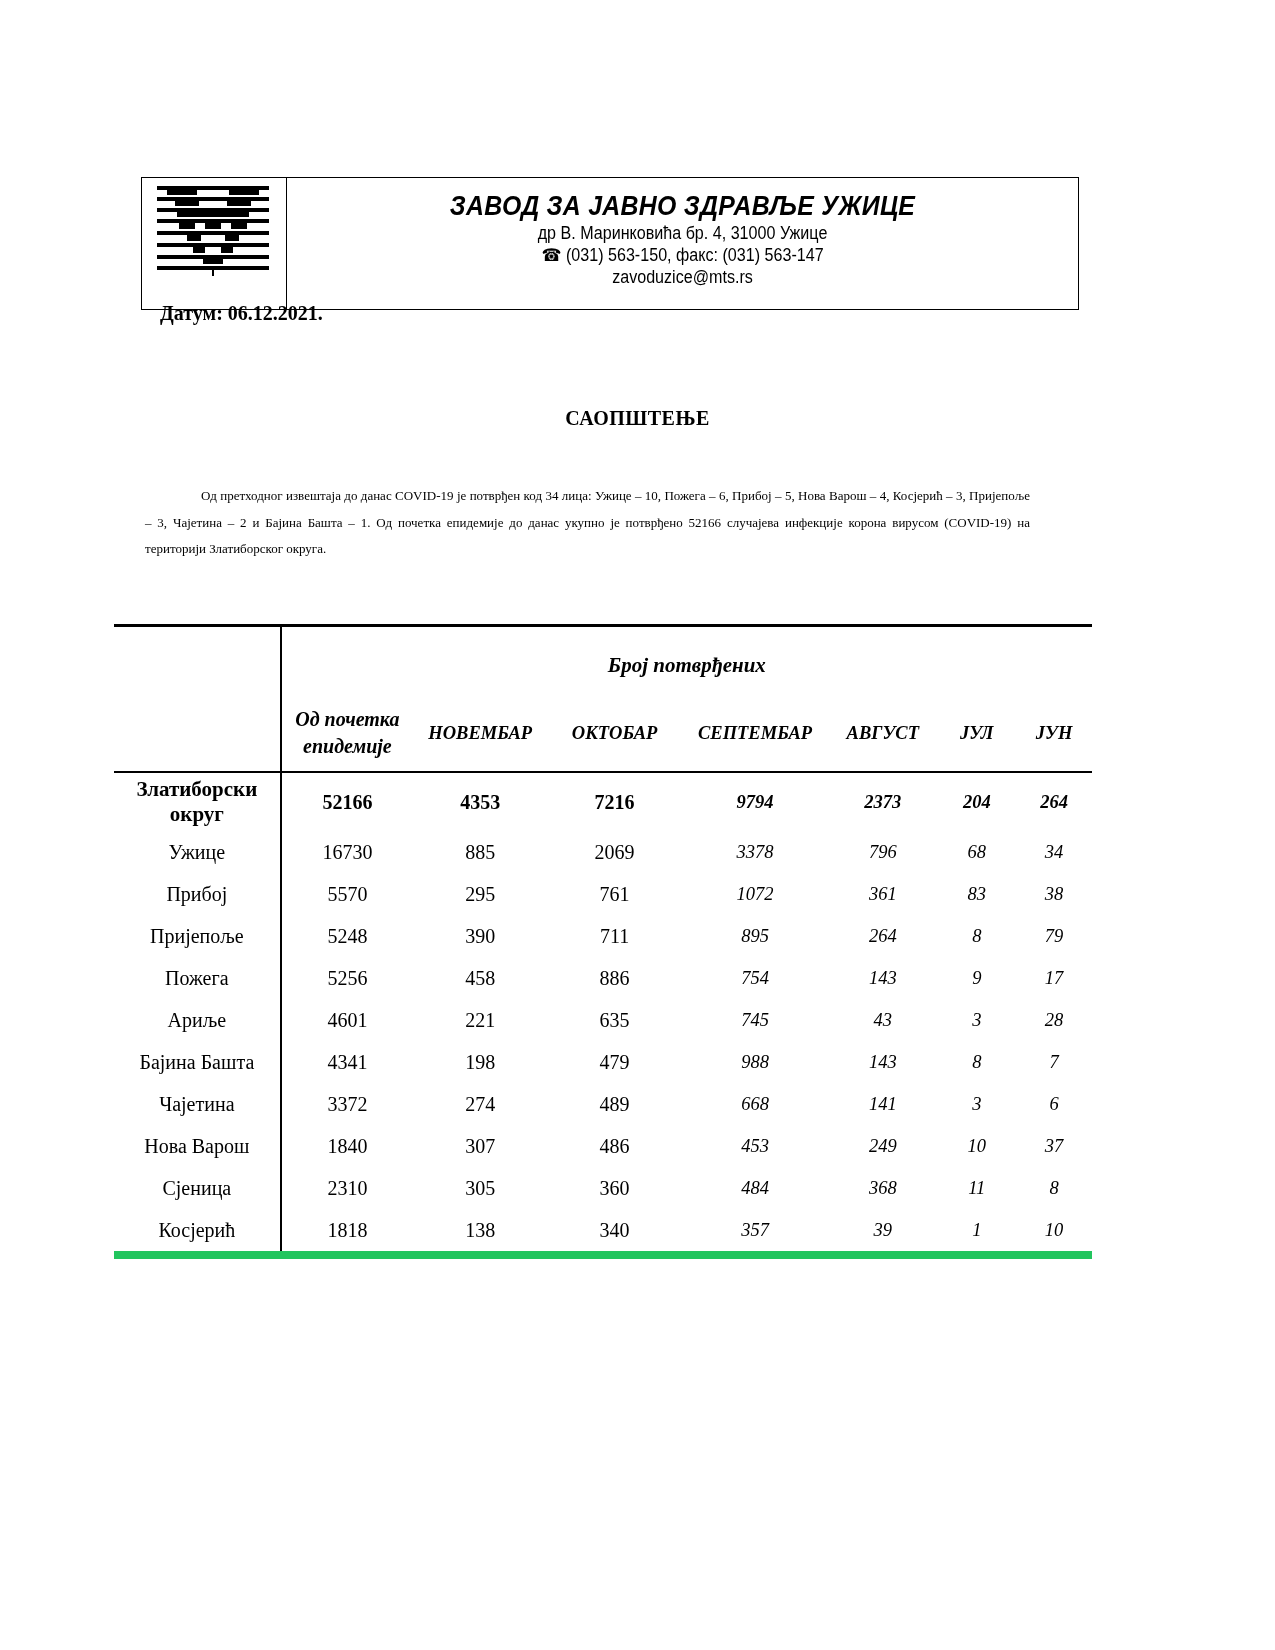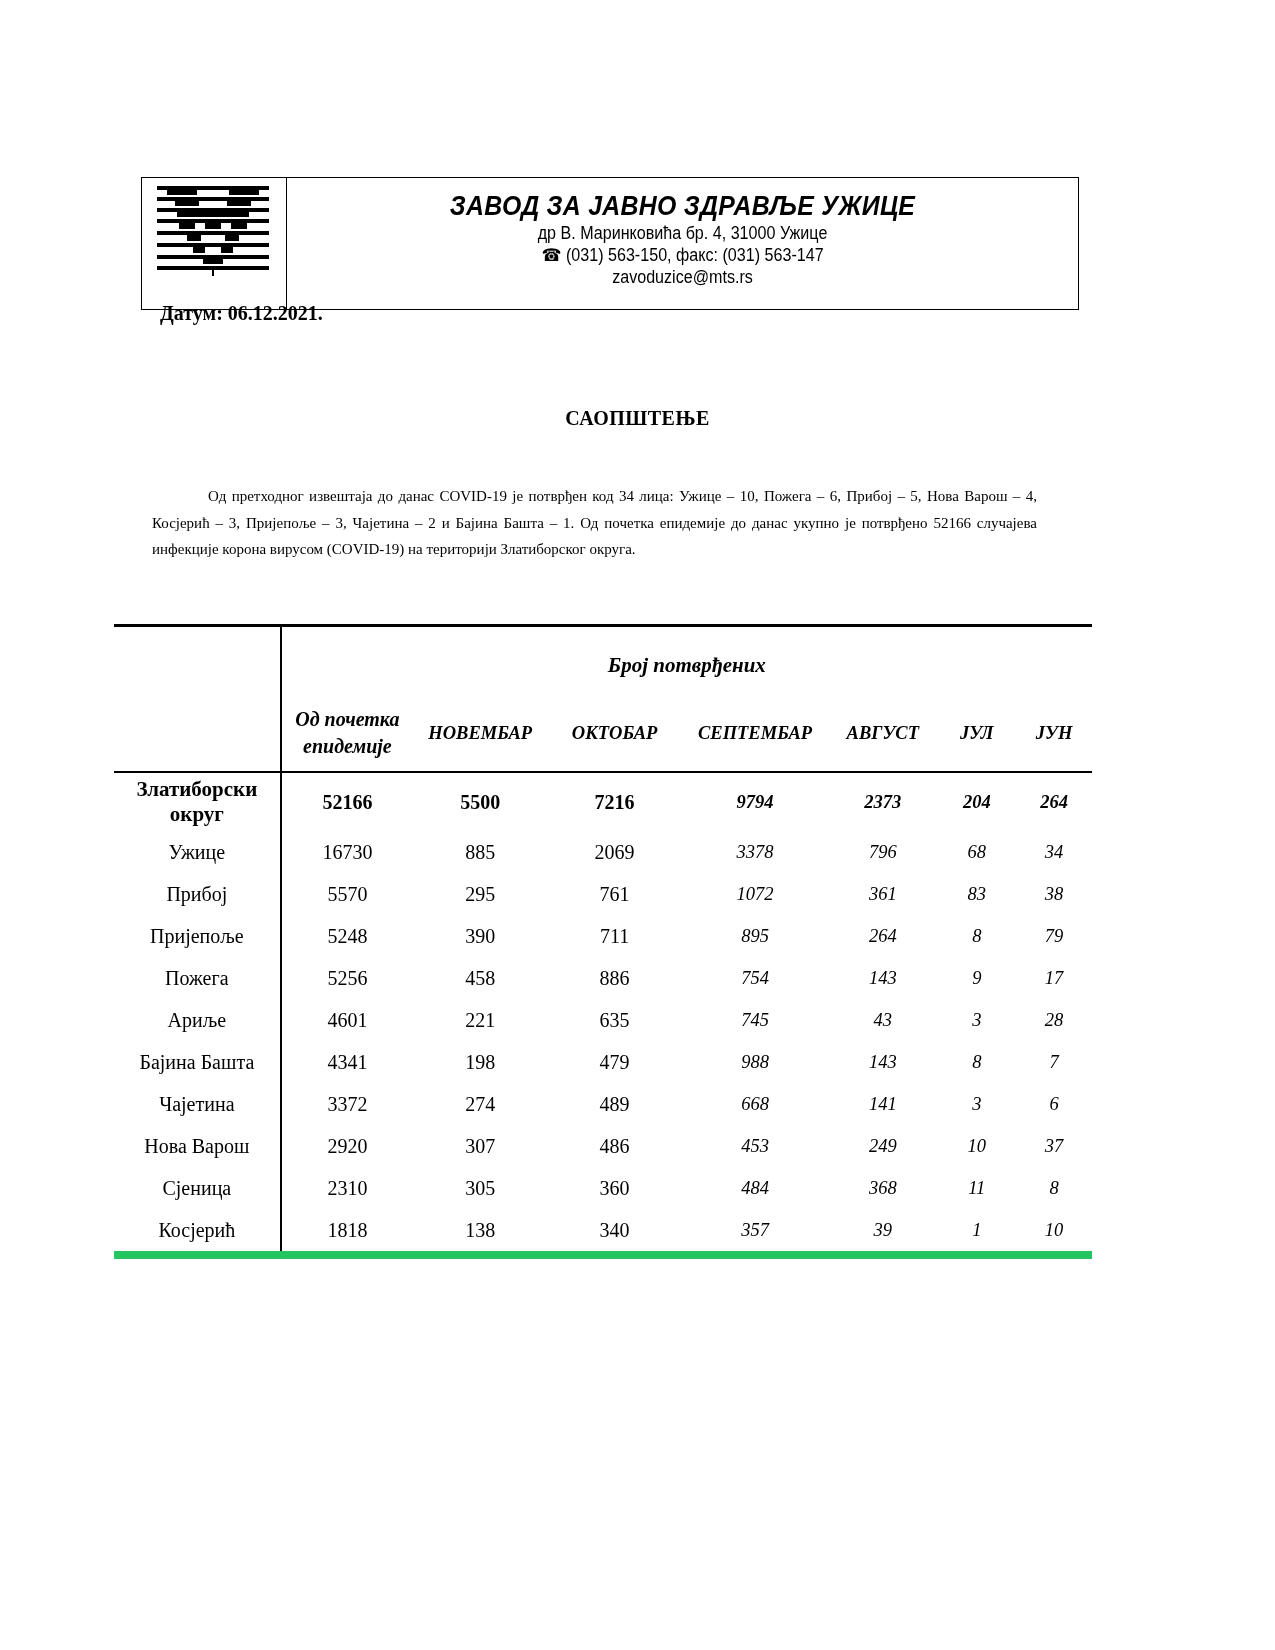--- a/index.html
+++ b/index.html
@@ -9,22 +9,22 @@
     border:1.5px solid #000; box-sizing:border-box; display:flex;margin-top:36px;
   }
   .logo-cell { width:145px; border-right:1.5px solid #000; box-sizing:border-box; position:relative; }
   .logo-cell svg { position:absolute; left:15px; top:8px; }
   .org-cell { flex:1; text-align:center; font-family:"Liberation Sans", sans-serif; padding-top:12px; }
   .org-name { font-size:27px; font-weight:bold; font-style:italic; letter-spacing:0.3px; line-height:32px; transform:scaleX(0.92); }
   .org-line { font-size:17.5px; line-height:22px; transform:scaleX(0.92); }
   .date { position:absolute; left:160px; top:302px; font-family:"Liberation Serif", serif; font-size:20px;font-weight:bold; }
   .title { position:absolute; left:0; width:1275px; top:407px; text-align:center;
            font-family:Liberation Serif, serif; font-size:20px; font-weight:bold; letter-spacing:0.5px; }
-  .para { position:absolute; left:152px; width:885px; top:483px; font-family:"Liberation Serif", serif;
-          font-size:15px; line-height:26.5px; text-align:justify; text-indent:56px; }
+  .para { position:absolute; left:145px; width:885px; top:483px; font-family:"Liberation Serif", serif;
+          font-size:13px; line-height:26.5px; text-align:justify; text-indent:56px; }
   table.stats { position:absolute; left:114px; top:624px; width:978px; border-collapse:collapse;
                 font-family:"Liberation Serif", serif; font-size:20px; }
   table.stats td, table.stats th { padding:0; text-align:center; vertical-align:middle; }
   table.stats tr.top-border td { border-top:3px solid #000;margin-left:19px; }
   table.stats .first-col { width:164px; border-right:2px solid #000; }
   .group-head { height:60px; font-weight:bold; font-style:italic; font-size:21px; padding-top:8px !important; }
   .col-head { font-weight:bold; font-style:italic; font-size:18.5px; line-height:26px; height:76px; }
   .col-head-multi { font-size:20px; line-height:27px; }
   tr.head-row td { border-bottom:2.5px solid #000; }
   tr.total-row td { font-weight:bold; height:58px; line-height:25px; }
@@ -93,21 +93,21 @@
     <td class="col-head" style="width:133px;">НОВЕМБАР</td>
     <td class="col-head" style="width:133px;">ОКТОБАР</td>
     <td class="col-head" style="width:145px;">СЕПТЕМБАР</td>
     <td class="col-head" style="width:108px;">АВГУСТ</td>
     <td class="col-head" style="width:78px;">ЈУЛ</td>
     <td class="col-head" style="width:75px;">ЈУН</td>
   </tr>
   <tr class="total-row">
     <td class="first-col label">Златиборски округ</td>
     <td>52166</td>
-    <td>5500</td>
+    <td>4353</td>
     <td>7216</td>
     <td class="it">9794</td>
     <td class="it">2373</td>
     <td class="it">204</td>
     <td class="it">264</td>
   </tr>
   <tr class="data-row">
     <td class="first-col">Ужице</td>
     <td>16730</td>
     <td>885</td>
@@ -172,21 +172,21 @@
     <td>3372</td>
     <td>274</td>
     <td>489</td>
     <td class="it">668</td>
     <td class="it">141</td>
     <td class="it">3</td>
     <td class="it">6</td>
   </tr>
   <tr class="data-row">
     <td class="first-col">Нова Варош</td>
-    <td>2920</td>
+    <td>1840</td>
     <td>307</td>
     <td>486</td>
     <td class="it">453</td>
     <td class="it">249</td>
     <td class="it">10</td>
     <td class="it">37</td>
   </tr>
   <tr class="data-row">
     <td class="first-col">Сјеница</td>
     <td>2310</td>

